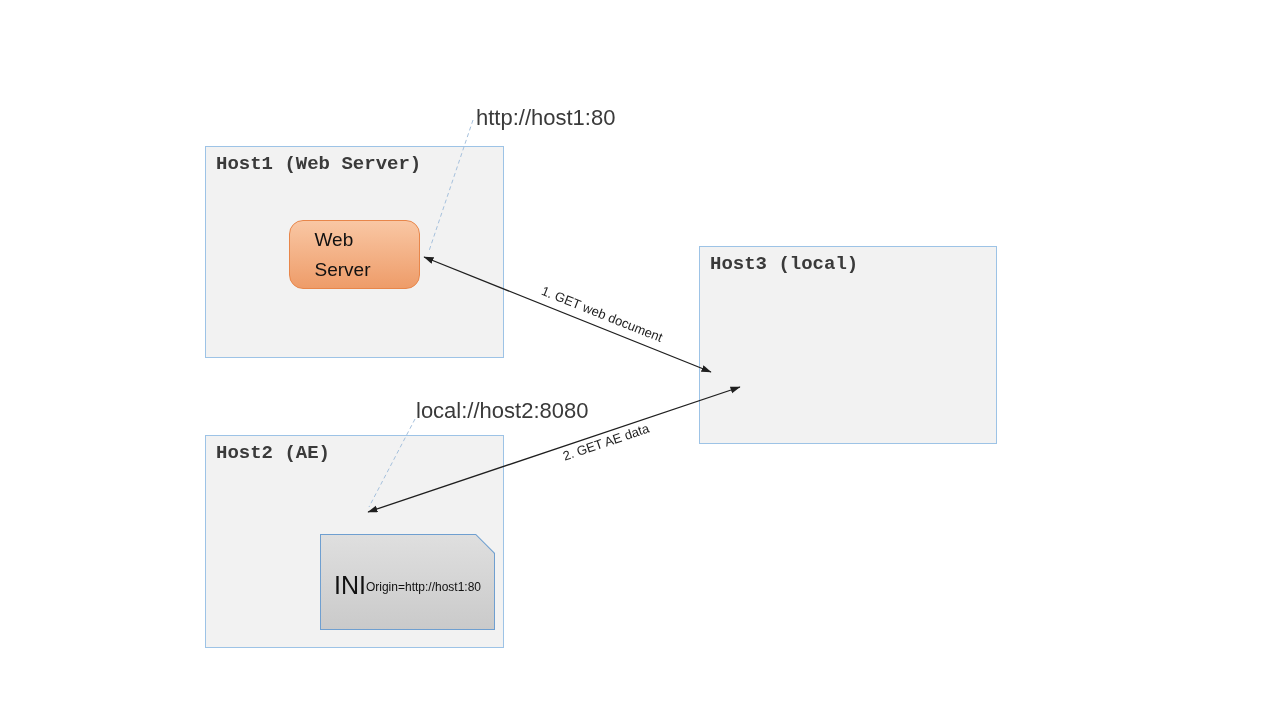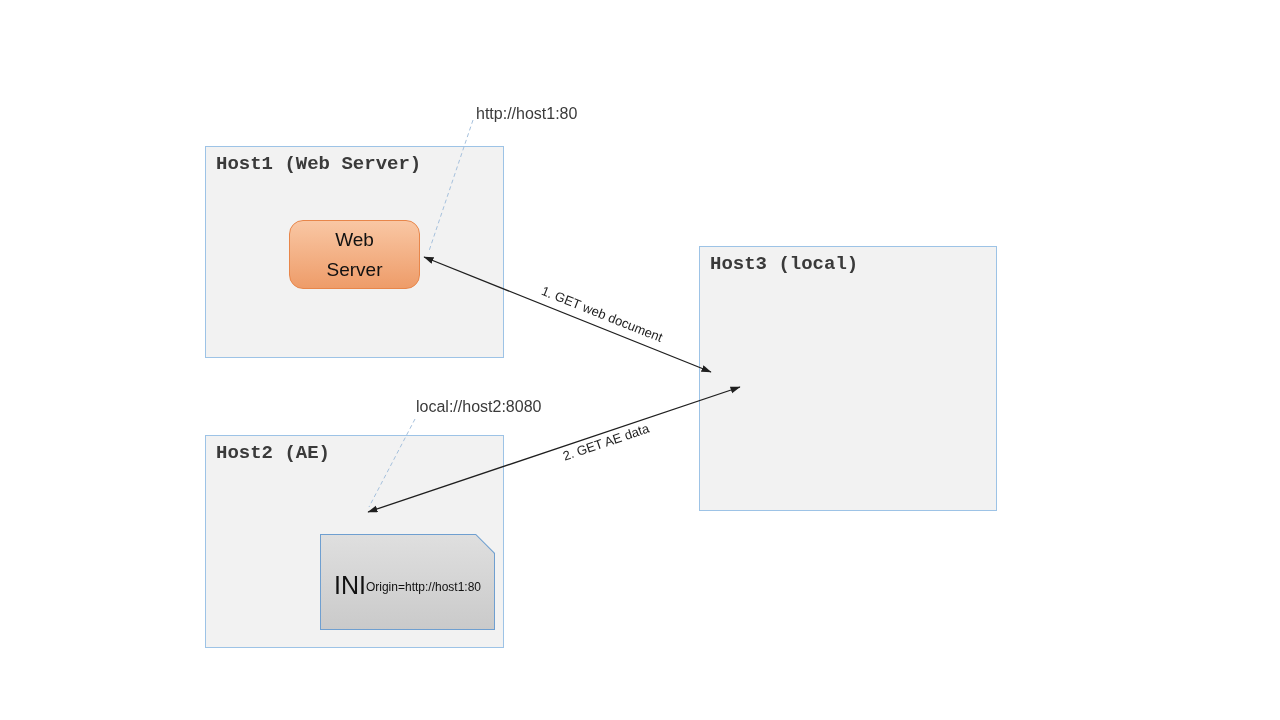--- a/index.html
+++ b/index.html
@@ -10,54 +10,54 @@
     color:#1a1a1a;
   }
   .host-box {
     position:absolute;
     background:var(--host-fill,#f2f2f2);
     border:1px solid var(--host-border,#9dc3e6);
     box-sizing:border-box;
   }
   #host1 { left:205px; top:146px; width:299px; height:212px; }
   #host2 { left:205px; top:435px; width:299px; height:213px; }
-  #host3 { left:699px; top:246px; width:298px; height:265px; }
+  #host3 { left:699px; top:246px; width:298px; height:198px; }
   .host-title {
     position:absolute; left:10px; top:6px;
     font-size:19px; font-weight:bold; color:var(--title-text,#3a3a3a);
     white-space:nowrap;
     font-family:Liberation Mono, monospace;
   }
   .orange-node {
     position:absolute;
     background:linear-gradient(to bottom, var(--orange-top,#f9c7a4), var(--orange-bottom,#ef9d6a));
     border:1.5px solid var(--orange-border,#e8864a);
     border-radius:14px; box-sizing:border-box;
     display:flex; align-items:center; justify-content:center;
-    font-size:19px; color:#111; text-align:center;
+    font-size:19px; color:#111; 
   }
   #web-server-node { left:289px; top:220px; width:131px; height:69px; }
   #web-server-node .wrap-label { width:80px; line-height:1.55; }
   #rest-node { left:229px; top:479px; width:134px; height:69px; border-radius:18px; font-size:21px; }
   .ini-shape {
     position:absolute; left:320px; top:534px; width:175px; height:96px;
     background:var(--ini-border,#6f9fd0);
     clip-path:polygon(0 0, calc(100% - 19px) 0, 100% 19px, 100% 100%, 0 100%);
   }
   .ini-inner {
     position:absolute; left:1px; top:1px; right:1px; bottom:1px;
     background:linear-gradient(to bottom, var(--ini-top,#dfdfdf), var(--ini-bottom,#cbcbcb));
     clip-path:polygon(0 0, calc(100% - 18.4px) 0, 100% 18.4px, 100% 100%, 0 100%);
     display:flex; flex-direction:row; align-items:center; justify-content:center;
     padding-top:6px; box-sizing:border-box;
   }
   .ini-title { font-size:25px; color:#111; }
   .ini-origin { font-size:12px; color:#111; margin-top:3px; }
   .url-label {
-    position:absolute; font-size:16px; color:var(--title-text,#3a3a3a); white-space:nowrap;
+    position:absolute; font-size:22px; color:var(--title-text,#3a3a3a); white-space:nowrap;
   }
   #url-host1 { left:476px; top:105px; }
   #url-host2 { left:416px; top:398px; }
   .arrow-label {
     position:absolute; font-size:13px; color:#1f1f1f; white-space:nowrap;
     transform:translate(-50%,-50%) rotate(var(--r,0deg));
   }
   #arrow1-label { left:602px; top:314px; --r:21.8deg; }
   #arrow2-label { left:606px; top:442px; --r:-18.6deg; }
   #wires { position:absolute; left:0; top:0; width:1280px; height:720px; pointer-events:none; }

